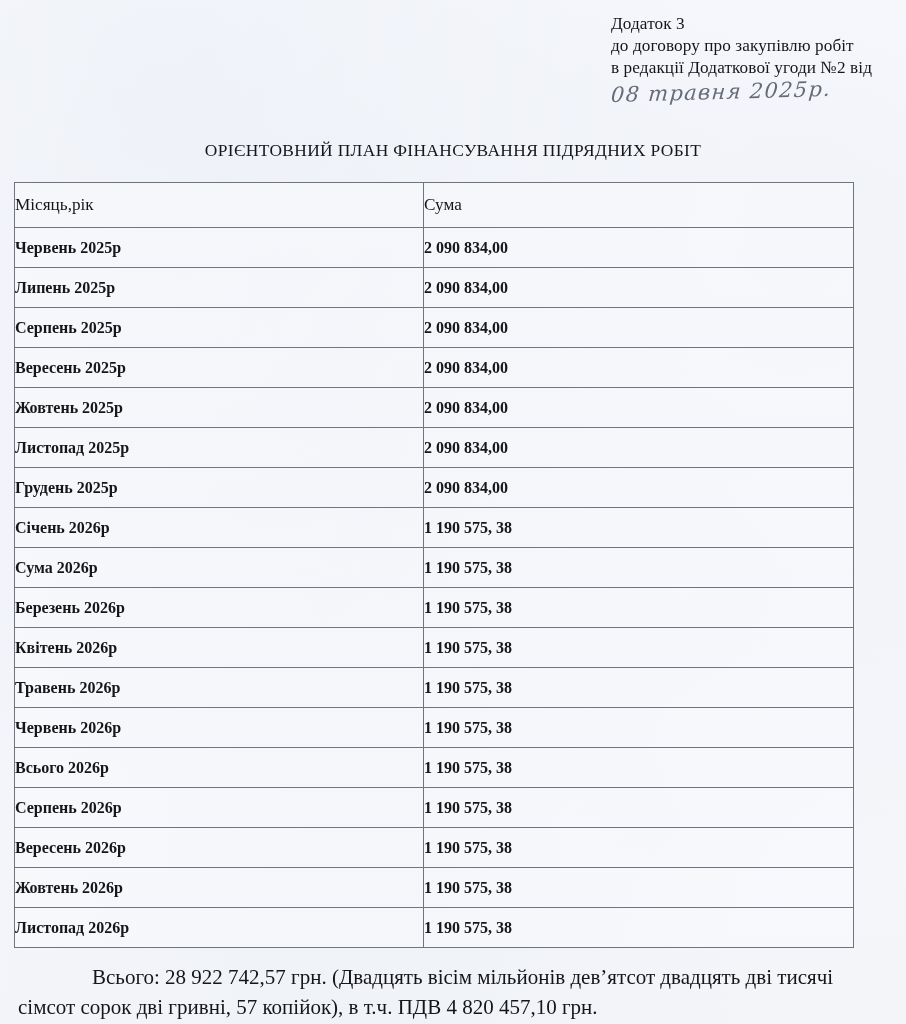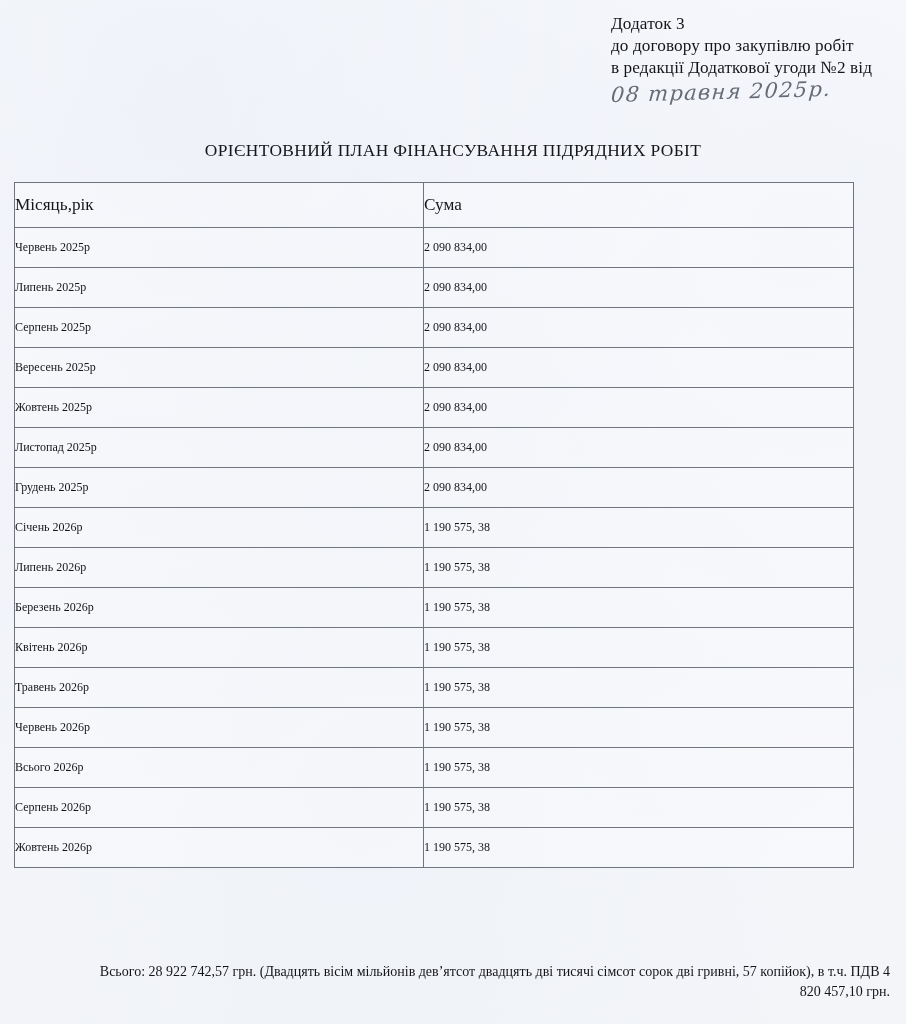--- a/index.html
+++ b/index.html
@@ -94,33 +94,34 @@
     padding: 0;
     font-weight: normal;
     background: rgba(255,255,255,.35);
   }
   .plan-table thead th {
     height: 44px;
     font-size: 17.2px;
   }
   .plan-table tbody td {
     height: 39px;
-    font-size: 12px;
+    font-size: 16px;
+    font-weight: bold;
   }
 
   
   .totals {
     position: absolute;
     left: 18px;
     top: 962px;
     width: 872px;
-    font-size: 14px;
+    font-size: 21px;
     line-height: 1.45;
     text-indent: 74px;
-    text-align: right;
+    text-align: left;
   }
 </style>
 </head>
 <body>
 
 <div class="page">
 
   <div class="doc-header">
     <div class="hline">Додаток 3</div>
     <div class="hline">до  договору про закупівлю робіт</div>
@@ -168,21 +169,21 @@
         </tr>
         <tr>
           <td>Грудень 2025р</td>
           <td>2 090 834,00</td>
         </tr>
         <tr>
           <td>Січень 2026р</td>
           <td>1 190 575, 38</td>
         </tr>
         <tr>
-          <td>Липень 2026р</td>
+          <td>Сума 2026р</td>
           <td>1 190 575, 38</td>
         </tr>
         <tr>
           <td>Березень 2026р</td>
           <td>1 190 575, 38</td>
         </tr>
         <tr>
           <td>Квітень 2026р</td>
           <td>1 190 575, 38</td>
         </tr>
@@ -196,21 +197,29 @@
         </tr>
         <tr>
           <td>Всього 2026р</td>
           <td>1 190 575, 38</td>
         </tr>
         <tr>
           <td>Серпень 2026р</td>
           <td>1 190 575, 38</td>
         </tr>
         <tr>
+          <td>Вересень 2026р</td>
+          <td>1 190 575, 38</td>
+        </tr>
+        <tr>
           <td>Жовтень 2026р</td>
+          <td>1 190 575, 38</td>
+        </tr>
+        <tr>
+          <td>Листопад 2026р</td>
           <td>1 190 575, 38</td>
         </tr>
       </tbody>
   </table>
 
   <div class="totals">Всього: 28 922 742,57 грн. (Двадцять вісім мільйонів дев’ятсот двадцять дві тисячі сімсот сорок дві гривні, 57 копійок), в т.ч. ПДВ 4 820 457,10 грн.</div>
 
 </div>
 
 </body></html>

